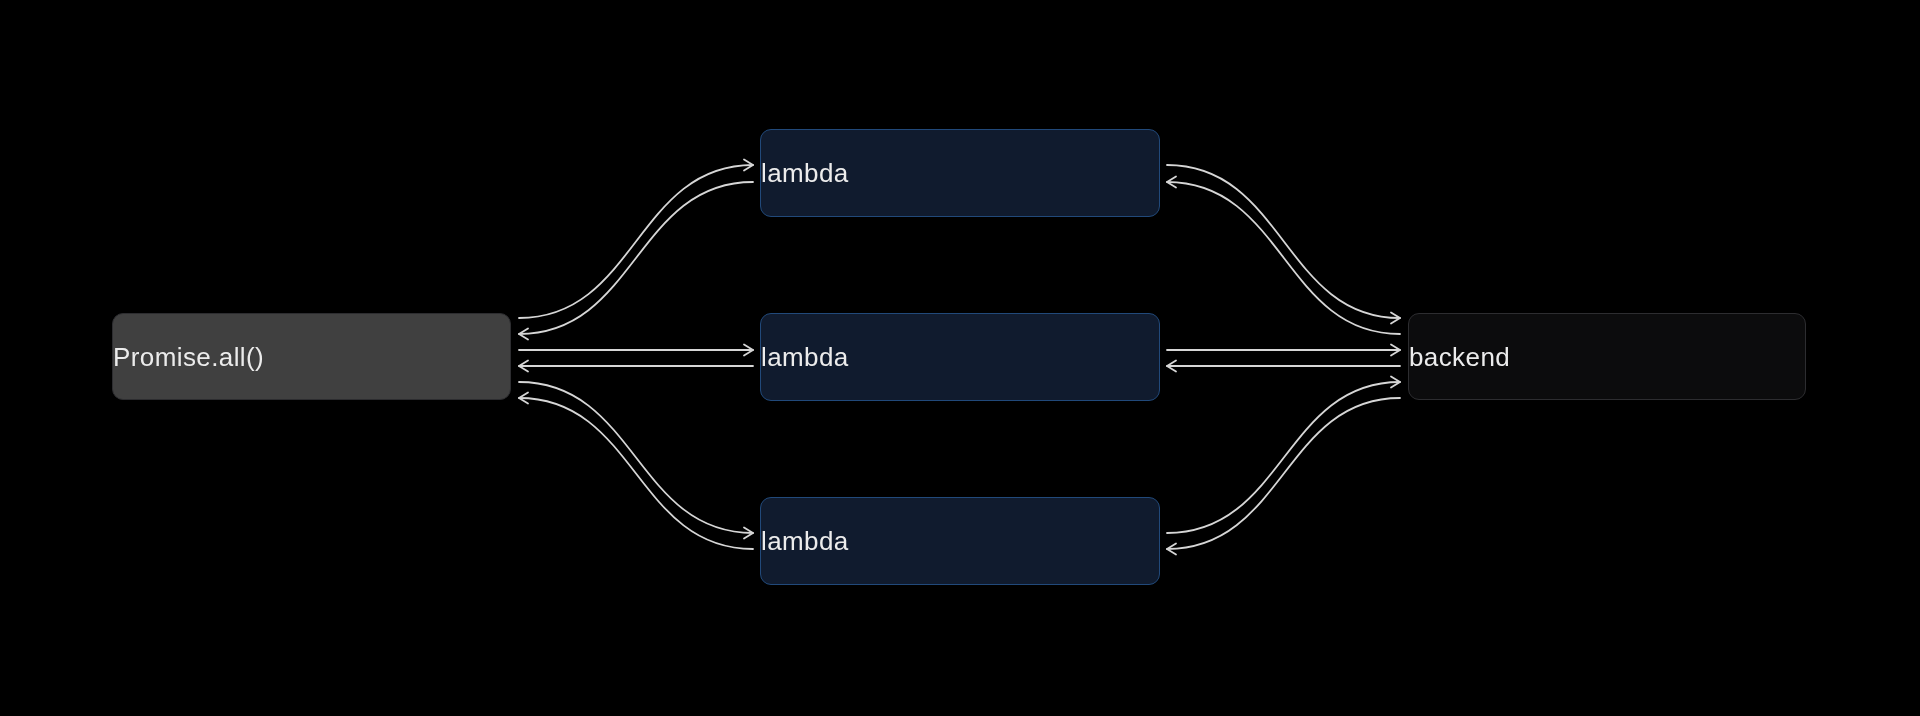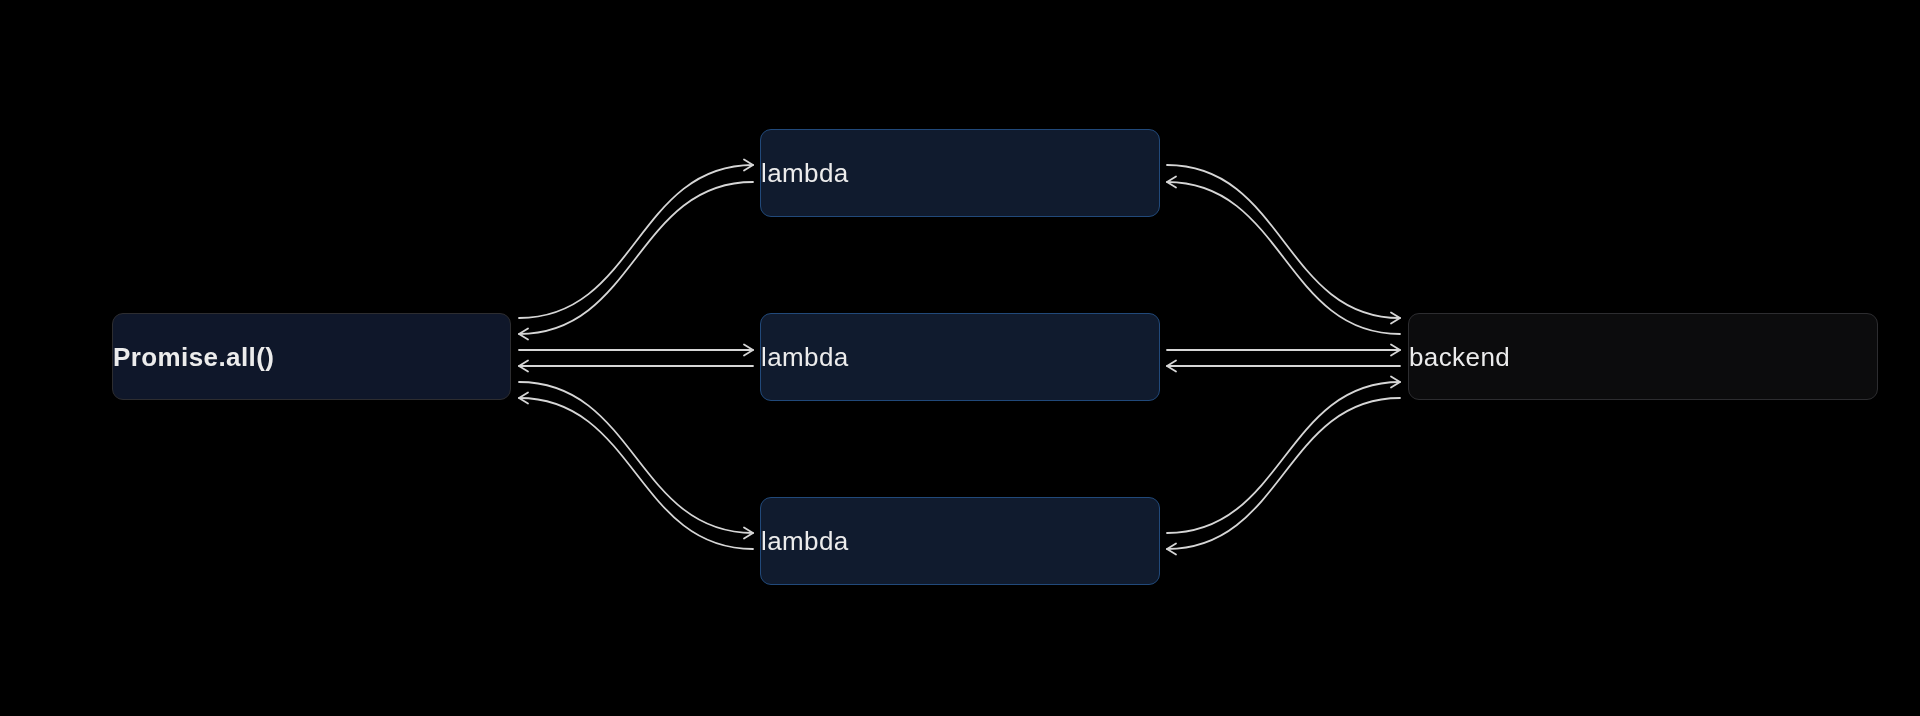--- a/index.html
+++ b/index.html
@@ -41,21 +41,21 @@
     font-size: 26px;
     letter-spacing: 0.4px;
     color: #ececec;
     line-height: 1;
     user-select: none;
   }
   .node-promise  { left: 112px;  top: 313px; width: 399px; height: 87px; }
   .node-lambda1  { left: 760px;  top: 129px; width: 400px; height: 88px; }
   .node-lambda2  { left: 760px;  top: 313px; width: 400px; height: 88px; }
   .node-lambda3  { left: 760px;  top: 497px; width: 400px; height: 88px; }
-  .node-backend  { left: 1408px; top: 313px; width: 470px; height: 87px; }
+  .node-backend  { left: 1408px; top: 313px; width: 398px; height: 87px; }
 </style>
 </head>
 <body style="background: rgb(0, 0, 0);">
 
 <div class="canvas">
 
   <svg class="edges" width="1920" height="716" viewBox="0 0 1920 716" xmlns="http://www.w3.org/2000/svg">
 
     <g>
       <path d="M 519 318 C 636 318, 636 165, 753 165"></path>
@@ -111,21 +111,21 @@
       <path d="M 1167 533 C 1284 533, 1284 382, 1400 382"></path>
       <polyline points="1391,376.5 1400,382 1391,387.5"></polyline>
     </g>
 
     <g>
       <path d="M 1400 398 C 1284 398, 1284 549, 1167 549"></path>
       <polyline points="1176,543.5 1167,549 1176,554.5"></polyline>
     </g>
   </svg>
 
-  <div class="node node-promise" style="background: #0f172a; border-color: rgb(45, 45, 48); color: rgb(236, 236, 236); font-weight: bold;">
+  <div class="node node-promise" style="background: #404040; border-color: rgb(45, 45, 48); color: rgb(236, 236, 236);">
     <span>Promise.all()</span>
   </div>
 
   <div class="node node-lambda1" style="background: rgb(16, 27, 46); border-color: rgb(33, 73, 122); color: rgb(236, 236, 236);">
     <span>lambda</span>
   </div>
 
   <div class="node node-lambda2" style="background: rgb(16, 27, 46); border-color: rgb(33, 73, 122); color: rgb(236, 236, 236);">
     <span>lambda</span>
   </div>

